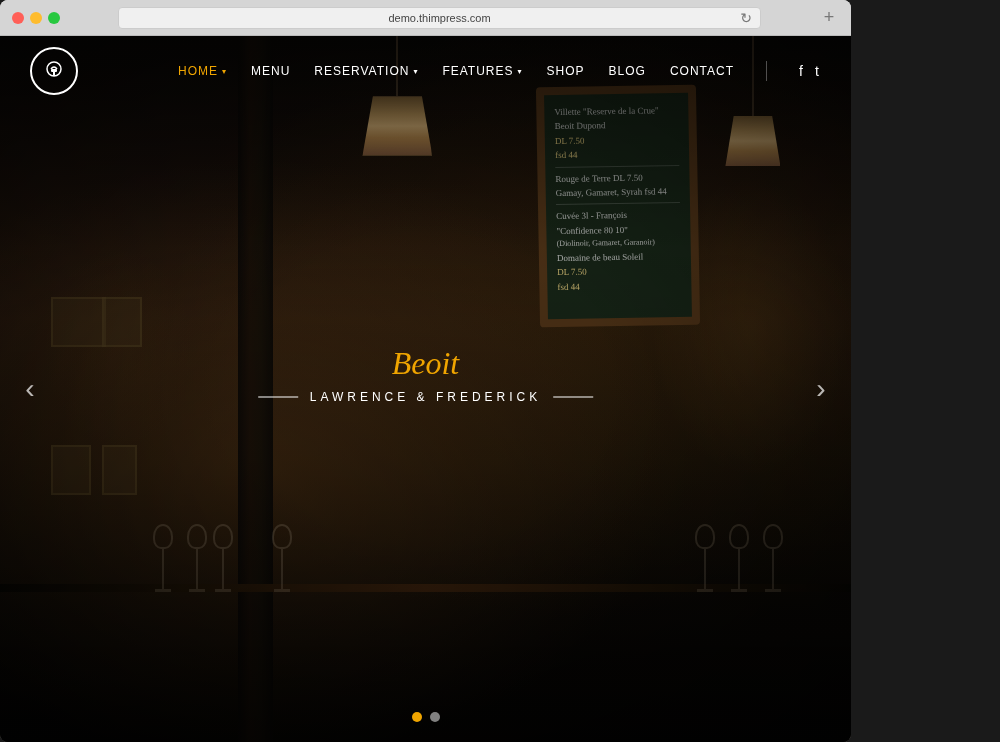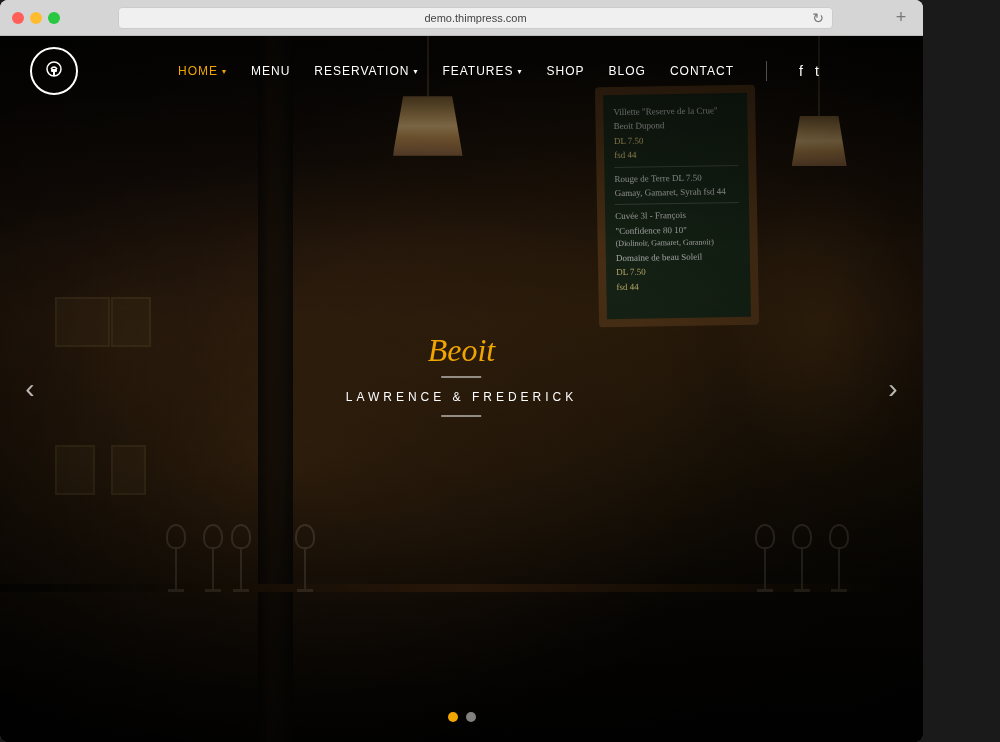--- a/index.html
+++ b/index.html
@@ -7,21 +7,21 @@
     body {
       width: 1000px;
       height: 742px;
       background: #1a1a1a;
       font-family: Arial, sans-serif;
       overflow: hidden;
     }
 
     
     .browser-chrome {
-      width: 923px;
+      width: 851px;
       height: 742px;
       background: #e8e8e8;
       border-radius: 8px;
       overflow: hidden;
       display: flex;
       flex-direction: column;
     }
 
     .browser-titlebar {
       height: 36px;
@@ -297,21 +297,20 @@
     .hero-subtitle {
       color: white;
       font-size: 12px;
       letter-spacing: 4px;
       text-transform: uppercase;
       display: flex;
       align-items: center;
       justify-content: center;
       gap: 12px;
       margin-bottom: 30px;
-      flex-direction: column;
     }
 
     .hero-subtitle-line {
       width: 40px;
       height: 1px;
       background: white;
     }
 
     .cta-button {
       background: #f0a500;

